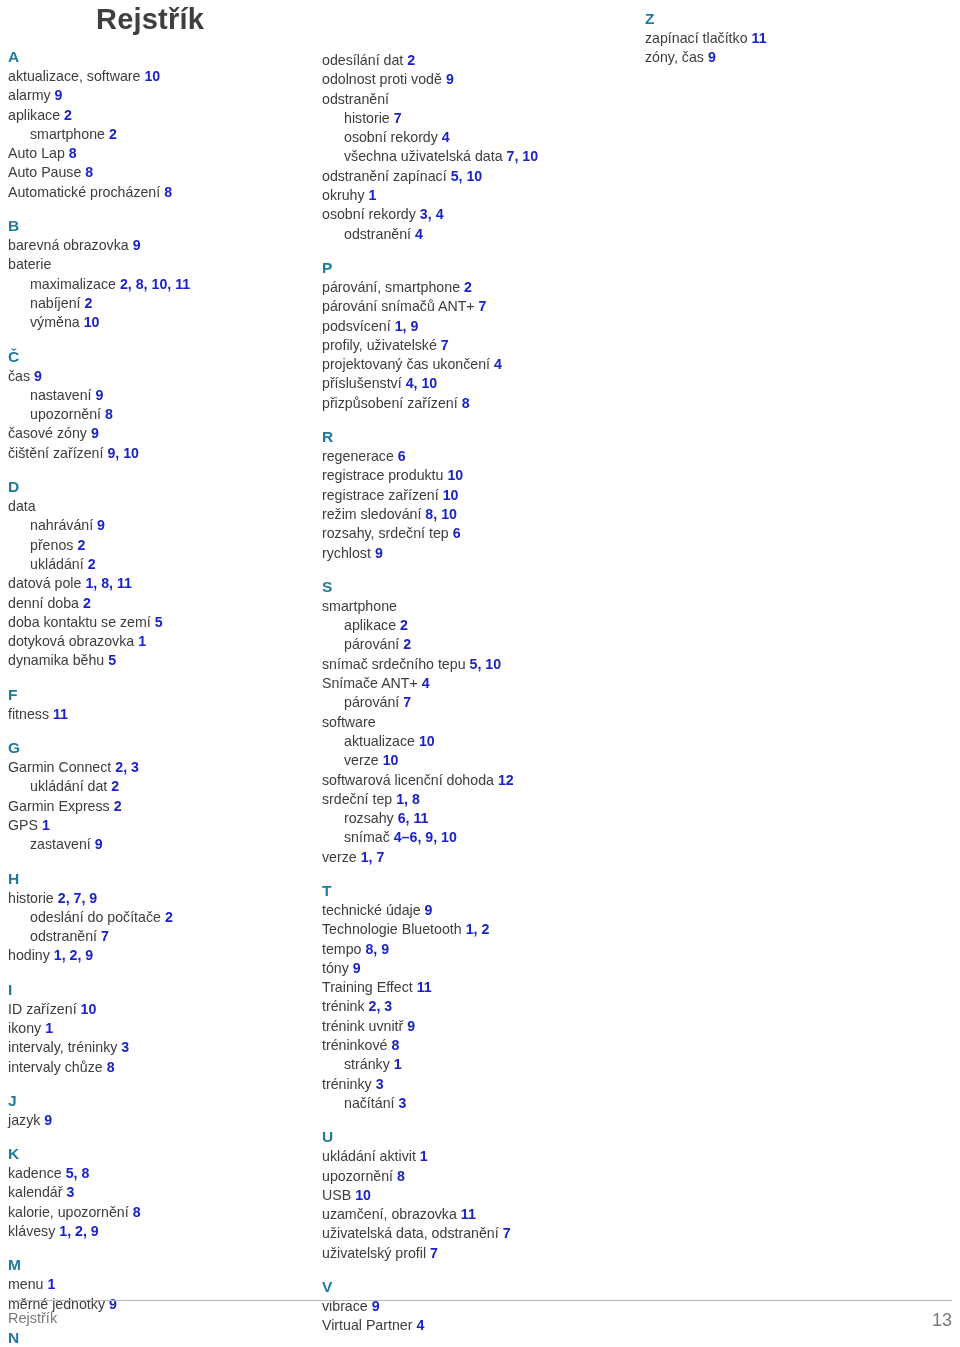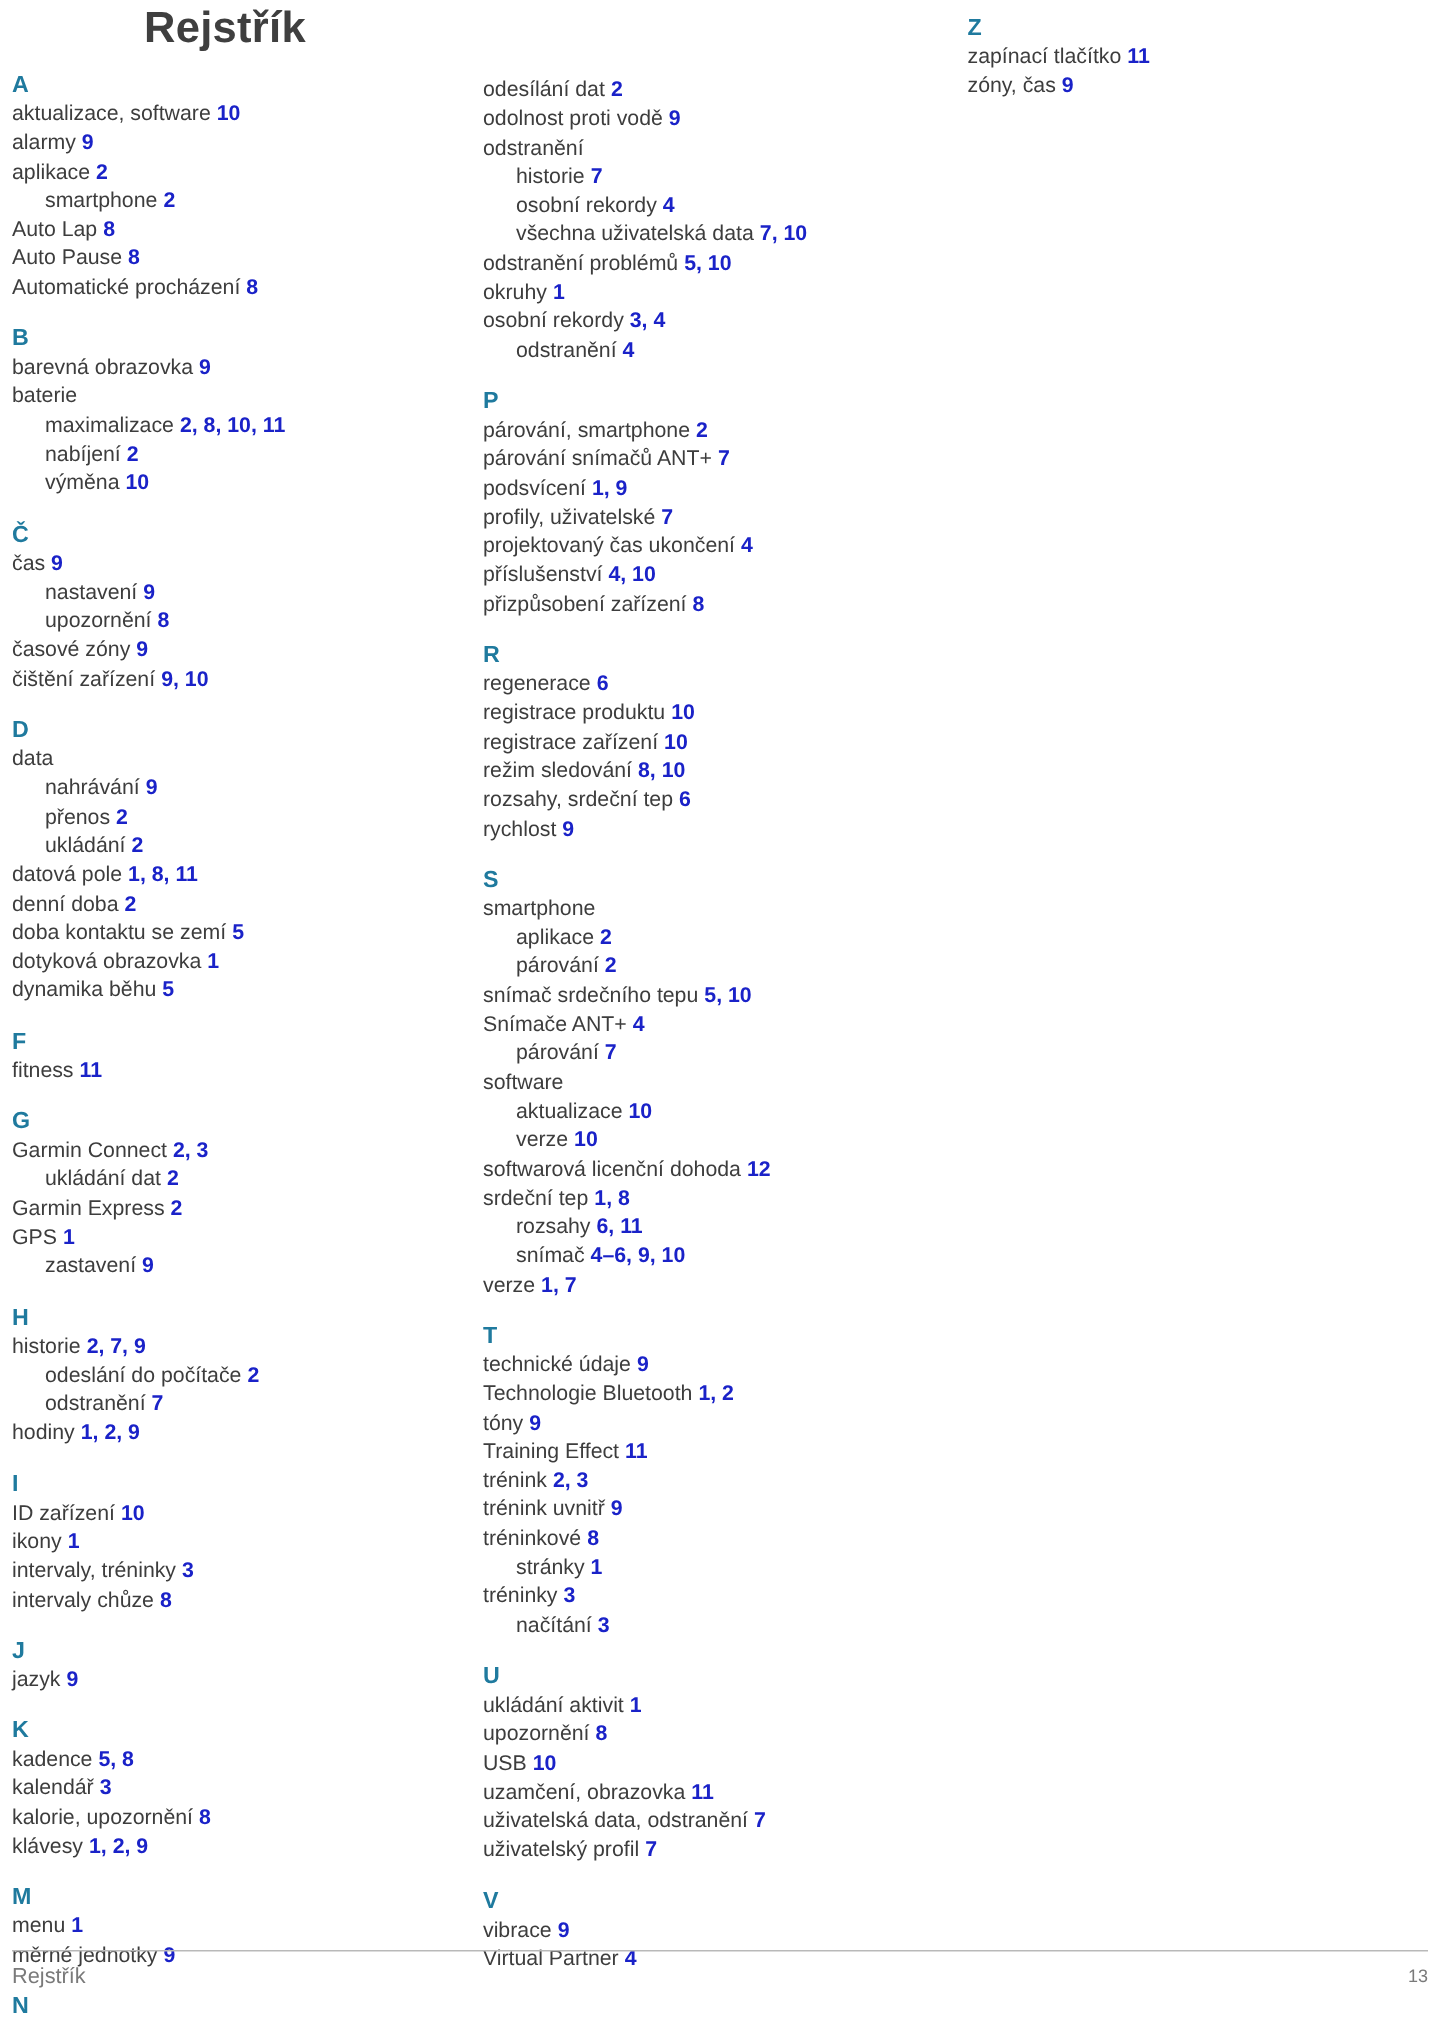--- a/index.html
+++ b/index.html
@@ -108,21 +108,21 @@
     position: absolute;
     left: 0;
     top: 0;
     font-size: 14.5px;
     color: #7a7a7a;
   }
   .footer-right {
     position: absolute;
     right: 0;
     top: 0;
-    font-size: 12px;
+    font-size: 18px;
     color: #7a7a7a;
   }
 </style>
 </head>
 <body>
 
 <div id="page">
 
   <div class="page-title">Rejstřík</div>
 
@@ -216,21 +216,21 @@
     </div>
     <div class="column col-2">
       <div class="col-inner">
           <div class="letter-group cont-block">
             <div class="entry"><span>odesílání dat</span><span class="pages">2</span></div>
             <div class="entry"><span>odolnost proti vodě</span><span class="pages">9</span></div>
             <div class="entry"><span>odstranění</span></div>
             <div class="entry sub"><span>historie</span><span class="pages">7</span></div>
             <div class="entry sub"><span>osobní rekordy</span><span class="pages">4</span></div>
             <div class="entry sub"><span>všechna uživatelská data</span><span class="pages">7, 10</span></div>
-            <div class="entry"><span>odstranění problémů</span><span class="pages">5, 10</span></div>
+            <div class="entry"><span>odstranění zapínací</span><span class="pages">5, 10</span></div>
             <div class="entry"><span>okruhy</span><span class="pages">1</span></div>
             <div class="entry"><span>osobní rekordy</span><span class="pages">3, 4</span></div>
             <div class="entry sub"><span>odstranění</span><span class="pages">4</span></div>
           </div>
           <div class="letter-group">
             <div class="letter-heading">P</div>
             <div class="entry"><span>párování, smartphone</span><span class="pages">2</span></div>
             <div class="entry"><span>párování snímačů ANT+</span><span class="pages">7</span></div>
             <div class="entry"><span>podsvícení</span><span class="pages">1, 9</span></div>
             <div class="entry"><span>profily, uživatelské</span><span class="pages">7</span></div>
@@ -261,20 +261,21 @@
             <div class="entry"><span>softwarová licenční dohoda</span><span class="pages">12</span></div>
             <div class="entry"><span>srdeční tep</span><span class="pages">1, 8</span></div>
             <div class="entry sub"><span>rozsahy</span><span class="pages">6, 11</span></div>
             <div class="entry sub"><span>snímač</span><span class="pages">4–6, 9, 10</span></div>
             <div class="entry"><span>verze</span><span class="pages">1, 7</span></div>
           </div>
           <div class="letter-group">
             <div class="letter-heading">T</div>
             <div class="entry"><span>technické údaje</span><span class="pages">9</span></div>
             <div class="entry"><span>Technologie Bluetooth</span><span class="pages">1, 2</span></div>
+            <div class="entry"><span>tempo</span><span class="pages">8, 9</span></div>
             <div class="entry"><span>tóny</span><span class="pages">9</span></div>
             <div class="entry"><span>Training Effect</span><span class="pages">11</span></div>
             <div class="entry"><span>trénink</span><span class="pages">2, 3</span></div>
             <div class="entry"><span>trénink uvnitř</span><span class="pages">9</span></div>
             <div class="entry"><span>tréninkové</span><span class="pages">8</span></div>
             <div class="entry sub"><span>stránky</span><span class="pages">1</span></div>
             <div class="entry"><span>tréninky</span><span class="pages">3</span></div>
             <div class="entry sub"><span>načítání</span><span class="pages">3</span></div>
           </div>
           <div class="letter-group">

